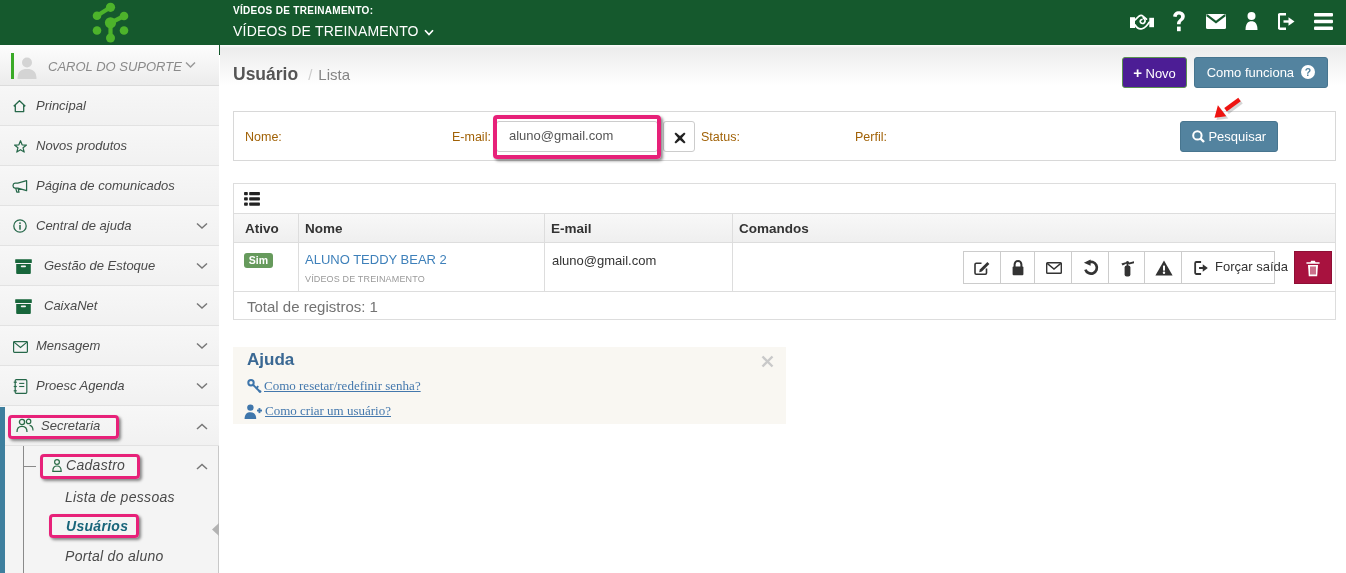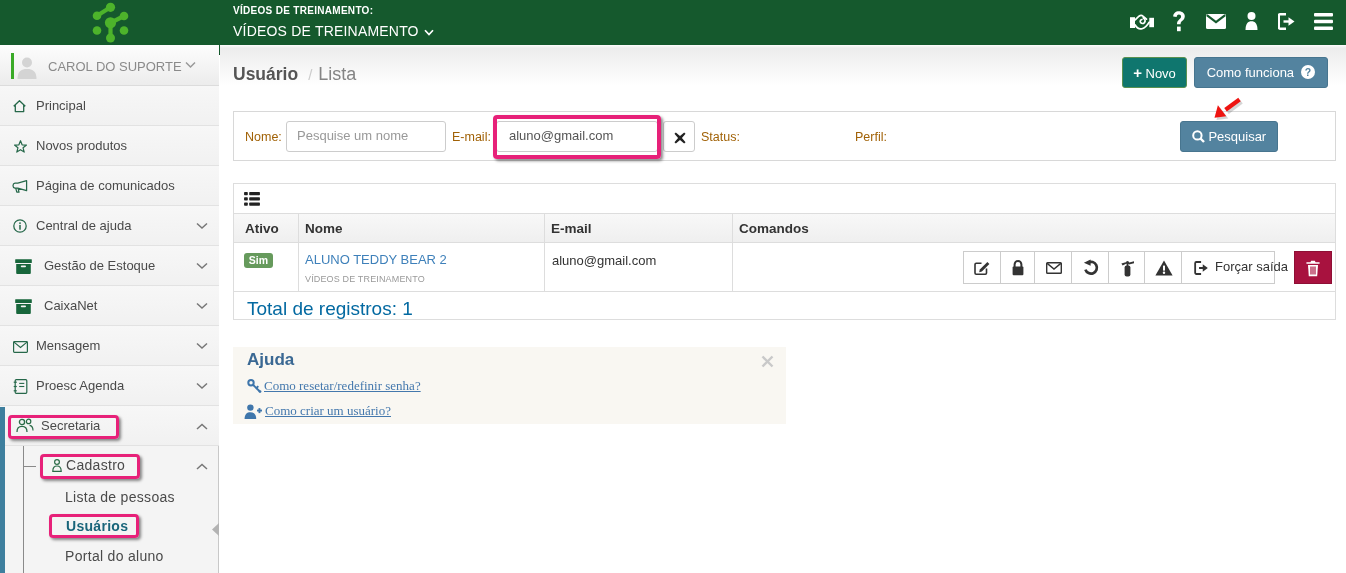--- a/index.html
+++ b/index.html
@@ -9,21 +9,21 @@
   
   #topbar { position:absolute; left:0; top:0; width:1346px; height:55px;
     background:#15592d; border-bottom:1px solid #0d4a22; }
   #tb-title1 { position:absolute; left:233px; top:5px; color:#fff;
     font-size:10px; font-weight:bold; letter-spacing:.3px; }
   #tb-title2 { position:absolute; left:233px; top:23px; color:#fff;
     font-size:14px; letter-spacing:.2px; }
   .tbicon { position:absolute; top:13px; }
   
   #sidebar { position:absolute; left:0; top:45px; width:219px; height:528px;
-    background:#f4f4f4; border-right:1px solid #c8c8c8; }
+    background:#f4f4f4; border-right:1px solid #c8c8c8;font-style:italic; }
   .mrow { position:absolute; left:0; width:219px; height:40px;
     border-bottom:1px solid #e2e2e2; background:linear-gradient(#f7f7f7,#f1f1f1); }
   .mtext { position:absolute; font-size:13px; color:#4a4a4a; }
   .micon { position:absolute; }
   .chev  { position:absolute; left:196px; top:16px; }
   .subtext { position:absolute; font-size:14px; color:#4a4a4a; letter-spacing:.3px; }
   .pinkbox { position:absolute; border:3px solid #e72179; border-radius:4px;
     box-shadow:2px 2px 3px rgba(0,0,0,.45); }
   
   #main { position:absolute; left:220px; top:45px; width:1126px; height:528px;
@@ -223,37 +223,36 @@
       <polygon points="7,0 7,13 0,6.5" fill="#b3b3b3"></polygon>
     </svg>
 
   <div class="pinkbox" style="left:8px;top:370px;width:111px;height:24px"></div>
   <div class="pinkbox" style="left:40px;top:409px;width:100px;height:25px"></div>
   <div class="pinkbox" style="left:49px;top:469px;width:90px;height:24px"></div>
 </div>
 <div id="main">
 <div id="mainhdr"></div>
   <div class="abs" style="left:13px;top:19px;font-size:17.5px;color:#555">
-    <b>Usuário</b><span style="color:#ccc;font-size:15px;padding:0 6px 0 10px">/</span><span style="color:#848484;font-size:18px">Lista</span>
-  </div>
-
-  <div class="btn" style="left:902px;top:12px;width:65px;height:31px;background:#0f766e;border:1px solid #5a9150;line-height:29px">
+    <b>Usuário</b><span style="color:#ccc;font-size:15px;padding:0 6px 0 10px">/</span><span style="color:#848484;font-size:15px">Lista</span>
+  </div>
+
+  <div class="btn" style="left:902px;top:12px;width:65px;height:31px;background:#4c1d95;border:1px solid #5a9150;line-height:29px">
     <b style="font-size:15px">+</b> Novo
   </div>
   <div class="btn" style="left:974px;top:12px;width:134px;height:31px;background:#53839f;border:1px solid #47758f;line-height:29px">
     Como funciona&nbsp;
     <svg width="14" height="14" viewBox="0 0 14 14" style="vertical-align:-2px">
       <circle cx="7" cy="7" r="7" fill="#fff"></circle>
       <text x="7" y="10.6" font-size="10.5" font-weight="bold" fill="#53839f" text-anchor="middle">?</text>
     </svg>
   </div>
 
   <div class="abs" style="left:13px;top:66px;width:1103px;height:50px;border:1px solid #d8d8d8;background:#fff"></div>
   <div class="lbl" style="left:25px;top:85px">Nome:</div>
-  <div class="ctl" style="left:66px;top:76px;width:160px;color:#999;padding:6px 0 0 10px">Pesquise um nome</div>
   <div class="lbl" style="left:232px;top:85px">E-mail:</div>
   <div class="ctl" style="left:276px;top:76px;width:162px;color:#555;padding:6px 0 0 12px">aluno@gmail.com</div>
   <div class="ctl" style="left:443px;top:76px;width:32px">
     <svg style="margin:10px 0 0 10px" width="12" height="12" viewBox="0 0 13 13">
       <path d="M2,0.5 L6.5,4.2 L11,0.5 L12.5,2 L8.6,6.5 L12.5,11 L11,12.5 L6.5,8.8 L2,12.5 L0.5,11 L4.4,6.5 L0.5,2 Z" fill="#222"></path>
     </svg>
   </div>
   <div class="lbl" style="left:481px;top:85px">Status:</div>
   <div class="lbl" style="left:635px;top:85px">Perfil:</div>
   <div class="btn" style="left:960px;top:76px;width:98px;height:31px;background:#53839f;border:1px solid #47758f;line-height:29px">
@@ -345,21 +344,21 @@
   <div class="actbtn" style="left:1060px;width:38px;background:#a8123f;border-color:#8e0f35">
     <svg style="margin:8px 0 0 11px" width="14" height="17" viewBox="0 0 14 17">
       <path d="M5.2,0.8 H8.8 L9.6,2.2 H13 A0.7,0.7 0 0 1 13,3.8 H1 A0.7,0.7 0 0 1 1,2.2 H4.4 Z" fill="#fff"></path>
       <path d="M2,5 H12 L11.2,16.2 H2.8 Z" fill="#fff"></path>
       <line x1="5" y1="6.5" x2="5" y2="14.5" stroke="#a8123f" stroke-width="1.2"></line>
       <line x1="7" y1="6.5" x2="7" y2="14.5" stroke="#a8123f" stroke-width="1.2"></line>
       <line x1="9" y1="6.5" x2="9" y2="14.5" stroke="#a8123f" stroke-width="1.2"></line>
     </svg>
   </div>
 
-  <div class="abs" style="left:13px;top:114px;font-size:19px;color:#0369a1">Total de registros: 1</div>
+  <div class="abs" style="left:13px;top:114px;font-size:15px;color:#737373">Total de registros: 1</div>
 </div>
 <div id="ajuda">
   <div class="abs" style="left:14px;top:3px;font-size:17px;font-weight:bold;color:#3a6893">Ajuda</div>
   <svg class="abs" style="left:528px;top:8px" width="13" height="13" viewBox="0 0 13 13">
     <line x1="1.5" y1="1.5" x2="11.5" y2="11.5" stroke="#c9c9c9" stroke-width="2.4"></line>
     <line x1="11.5" y1="1.5" x2="1.5" y2="11.5" stroke="#c9c9c9" stroke-width="2.4"></line>
   </svg>
   <svg class="abs" style="left:14px;top:32px" width="15" height="14" viewBox="0 0 15 14">
     <circle cx="4" cy="3.8" r="2.7" stroke="#3f76ab" stroke-width="2" fill="none"></circle>
     <line x1="6" y1="5.8" x2="12.6" y2="12.2" stroke="#3f76ab" stroke-width="2"></line>

